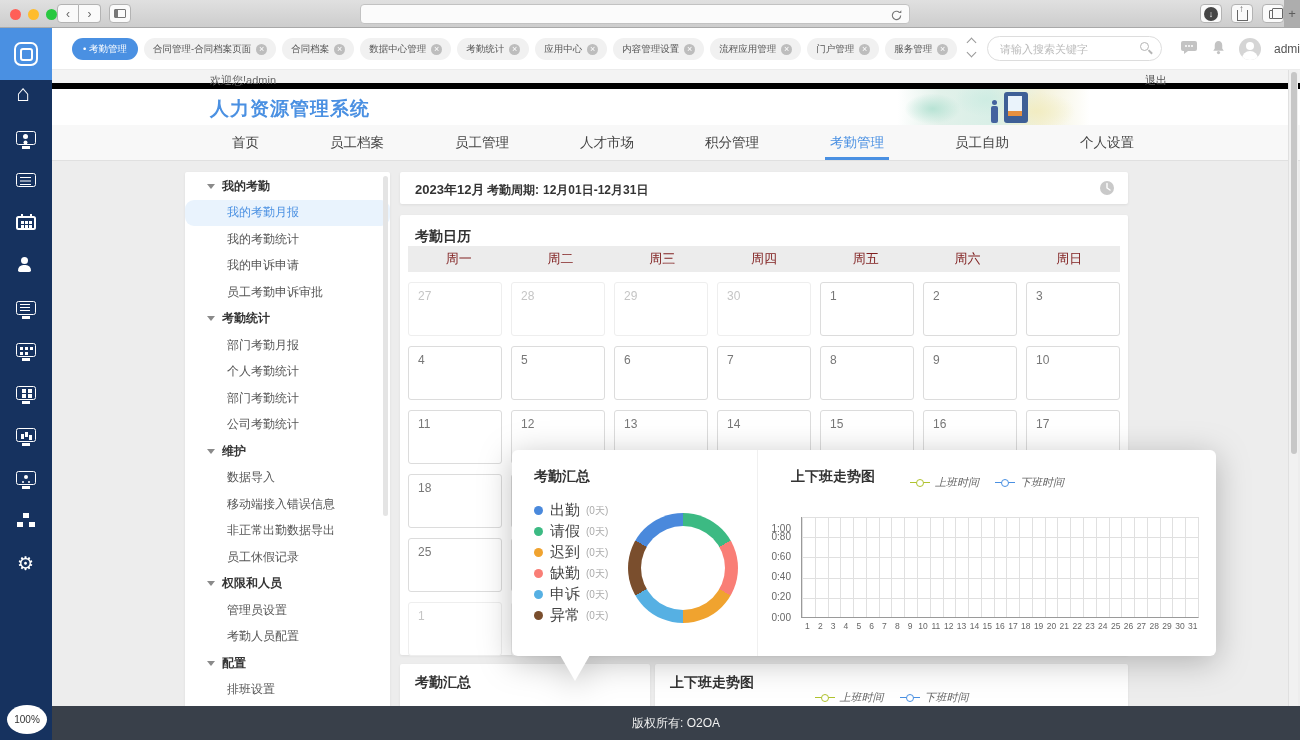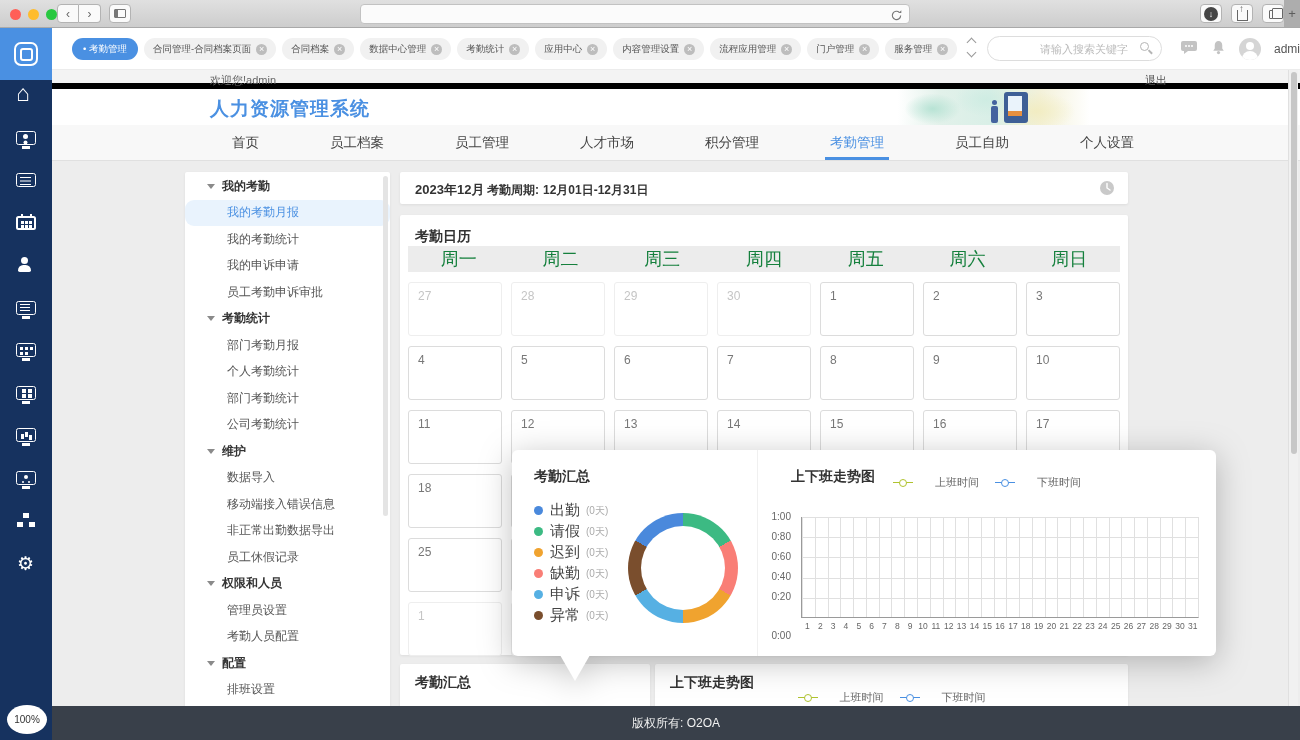--- a/index.html
+++ b/index.html
@@ -94,21 +94,21 @@
   .tclose { display:none; margin-left:5px; width:11px; height:11px; border-radius:50%; background:#bdbdbd;
     color:#fff; font-size:9px; line-height:11px; text-align:center; }
   .ttab.closable .tclose { display:block; }
   .tscroller { position:absolute; left:912px; top:8px; width:16px; height:26px; cursor:pointer; }
   .chv { position:absolute; left:4px; width:7px; height:7px; border-left:1.5px solid #999; border-top:1.5px solid #999; }
   .chv.up { top:3px; transform:rotate(45deg); }
   .chv.dn { top:13px; transform:rotate(225deg); }
   .gsearch { position:absolute; left:935px; top:8px; width:175px; height:25px; border:1px solid #ddd;
     border-radius:13px; background:#fff; }
   .gsearch input { position:absolute; left:12px; top:1px; width:135px; height:21px; border:none; outline:none;
-    font-size:11px; color:#555; background:transparent;margin-left:40px; }
+    font-size:11px; color:#555; background:transparent; }
   .gsearch input::placeholder { color:#bbb; }
   .mag { position:absolute; right:12px; top:5px; width:9px; height:9px; border:1.5px solid #b5b5b5;
     border-radius:50%; }
   .mag::after { content:""; position:absolute; left:7px; top:8px; width:5px; height:1.5px; background:#b5b5b5;
     transform:rotate(45deg); }
   .topicons { position:absolute; left:1128px; top:10px; display:flex; align-items:center; gap:13px; }
   .avatar { width:22px; height:22px; border-radius:50%; background:#d5d5d5; position:relative; overflow:hidden; }
   .avatar::before { content:""; position:absolute; left:7px; top:4px; width:8px; height:8px; border-radius:50%; background:#fff; }
   .avatar::after { content:""; position:absolute; left:3px; top:13px; width:16px; height:10px;
     border-radius:8px 8px 0 0; background:#fff; }
@@ -158,35 +158,35 @@
   .period-card { left:400px; top:172px; width:728px; height:32px; }
   .period-month { position:absolute; left:15px; top:9px; font-size:13px; font-weight:bold; color:#333; }
   .period-cycle { position:absolute; left:87px; top:10px; font-size:12px; color:#333; font-weight:600; }
   .period-cycle .cyc-val { font-weight:600; margin-left:4px; }
   .clock-btn { position:absolute; right:13px; top:8px; width:16px; height:16px; cursor:pointer; }
 
   .cal-card { left:400px; top:215px; width:728px; height:440px; }
   .cal-title { position:absolute; left:15px; top:13px; font-size:14px; font-weight:bold; color:#333; }
   .weekdays { position:absolute; left:8px; top:31px; width:712px; height:26px; background:#ececec;
     display:grid; grid-template-columns:repeat(7,1fr); }
-  .wd { display:flex; align-items:center; justify-content:center; font-size:18px; color:#15803d; }
+  .wd { display:flex; align-items:center; justify-content:center; font-size:13px; color:#7f1d1d; }
   .cells { position:absolute; left:8px; top:67px; width:712px; display:grid;
     grid-template-columns:repeat(7,1fr); gap:10px 9px; grid-auto-rows:54px; }
   .cell { background:#fff; border:1px solid #dcdcdc; border-radius:3px; position:relative; cursor:pointer; }
   .cell .dnum { position:absolute; left:9px; top:6px; font-size:12px; color:#777; }
   .cell.muted { border-color:#eeeeee; }
   .cell.muted .dnum { color:#c5c5c5; }
 
   .panel-summary { left:400px; top:664px; width:250px; height:60px; }
   .panel-trend { left:655px; top:664px; width:473px; height:60px; }
   .panel-title { position:absolute; left:15px; top:10px; font-size:14px; font-weight:bold; color:#333; }
   .panel-legend { position:absolute; left:0; right:0; top:26px; display:flex; justify-content:center; gap:16px; }
 
   
-  .tl-item { display:flex; align-items:center; gap:22px; font-size:11px; color:#666; }
+  .tl-item { display:flex; align-items:center; gap:5px; font-size:11px; color:#666;font-style:italic; }
   .marker { position:relative; width:20px; height:10px; }
   .marker::before { content:""; position:absolute; left:0; right:0; top:4.5px; border-top:1.5px solid var(--c,#999); }
   .marker::after { content:""; position:absolute; left:6px; top:1px; width:6px; height:6px; border:1.5px solid var(--c,#999);
     border-radius:50%; background:#fff; }
 
   
   .popup-wrap { position:absolute; left:512px; top:450px; width:704px; height:232px; z-index:20;
     filter:drop-shadow(0 6px 16px rgba(0,0,0,.25)); }
   .popup { position:absolute; left:0; top:0; width:704px; height:206px; background:#fff; border-radius:6px; }
   .popup-tail { position:absolute; left:48px; top:205px; width:0; height:0;
@@ -204,22 +204,22 @@
   .donut::after { content:""; position:absolute; left:13px; top:13px; width:84px; height:84px;
     border-radius:50%; background:#fff; }
   .pop-legend { position:absolute; left:0; right:0; top:25px; display:flex; justify-content:center; gap:16px; }
   .plot { position:absolute; left:43px; top:67px; width:398px; height:101px;
     border-left:1px solid #9a9a9a; border-bottom:1px solid #9a9a9a; border-right:1px solid #e0e0e0;
     background-image:
       repeating-linear-gradient(90deg, #e0e0e0 0, #e0e0e0 1px, transparent 1px, transparent calc(100%/31)),
       repeating-linear-gradient(180deg, #e0e0e0 0, #e0e0e0 1px, transparent 1px, transparent 20.2px); }
   .ylabs { position:absolute; left:0; top:0; width:39px; height:206px; }
   .ylab { position:absolute; right:6px; width:33px; text-align:right; font-size:10px; color:#666; }
-  .ylab:nth-child(1){top:61px;} .ylab:nth-child(2){top:81px;} .ylab:nth-child(3){top:101px;}
-  .ylab:nth-child(4){top:121px;} .ylab:nth-child(5){top:141px;} .ylab:nth-child(6){top:162px;margin-top:18px;}
+  .ylab:nth-child(1){top:73px;} .ylab:nth-child(2){top:81px;} .ylab:nth-child(3){top:101px;}
+  .ylab:nth-child(4){top:121px;} .ylab:nth-child(5){top:141px;} .ylab:nth-child(6){top:162px;}
   .xlabs { position:absolute; left:43px; top:171px; width:398px; display:flex; }
   .xlab { flex:1 1 0; text-align:center; font-size:8.5px; color:#666; }
 
   
   .page-sb { position:absolute; left:1288px; top:70px; width:10px; height:636px; background:#f1f1f1;
     border-left:1px solid #e0e0e0; z-index:25; }
   .page-sb-thumb { position:absolute; left:1.5px; top:2px; width:6px; height:382px; background:#c7c7c7; border-radius:3px; }
   .footer { position:absolute; left:52px; top:706px; width:1248px; height:34px; background:#39404a;
     display:flex; align-items:center; justify-content:center; z-index:30; }
   .footer-txt { font-size:12px; color:#f0f0f0; }

